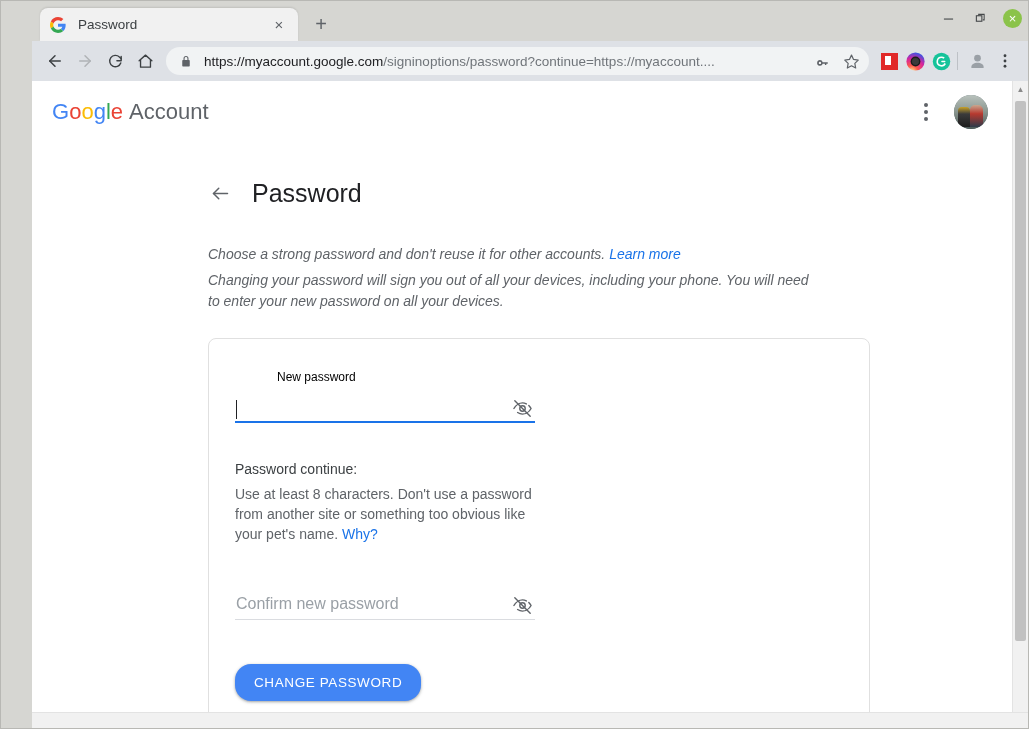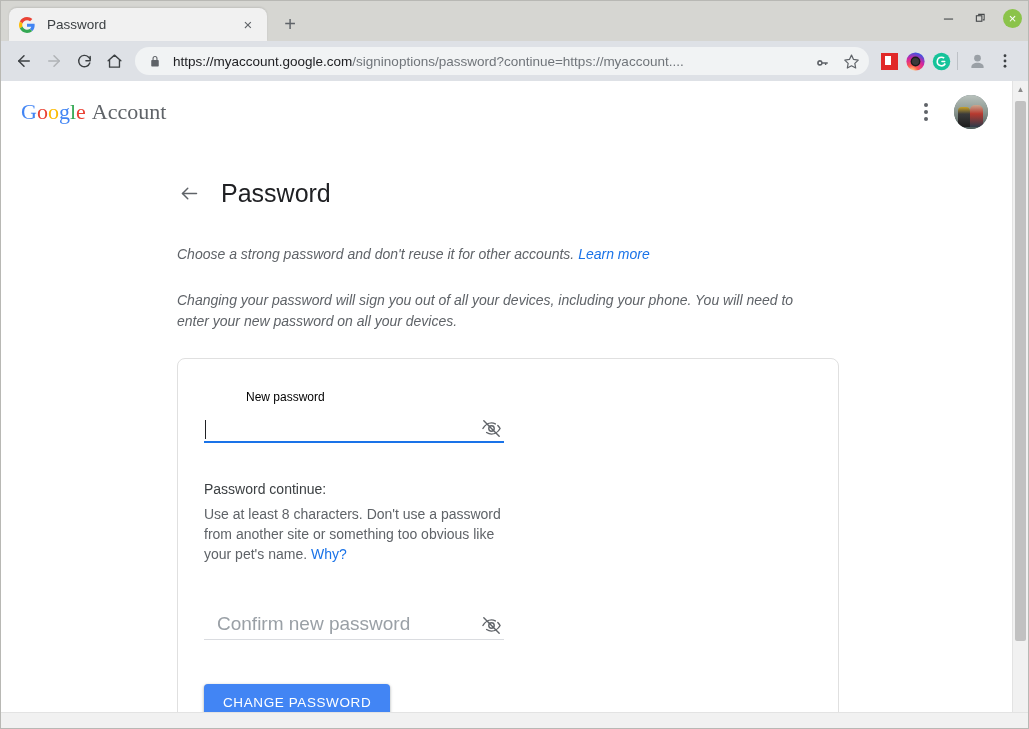--- a/index.html
+++ b/index.html
@@ -11,20 +11,21 @@
     background: #ffffff;
   }
 
   
   .window {
     width: 1029px; height: 729px;
     position: relative;
     background: #d6d6d2;
     display: flex; flex-direction: column;
     border: 1px solid #b8b8b4;
+    padding-left: 31px;
   }
 
   
   .tabstrip {
     height: 40px;
     background: #d6d6d2;
     display: flex;
     align-items: flex-end;
     padding-left: 8px;
     position: relative;
@@ -166,21 +167,21 @@
   
   .gheader {
     height: 62px;
     display: flex; align-items: center;
     padding: 0 24px 0 20px;
   }
   .brand {
     font-size: 22px;
     letter-spacing: 0;
     white-space: nowrap;
-    font-family: Liberation Serif, serif;
+    font-family: Liberation Sans, sans-serif;
   }
   .brand .g1 { color: #4285F4; }
   .brand .o1 { color: #EA4335; }
   .brand .o2 { color: #FBBC05; }
   .brand .g2 { color: #4285F4; }
   .brand .l1 { color: #34A853; }
   .brand .e1 { color: #EA4335; }
   .brand .word { color: #5f6368; margin-left: 6px; }
   .gheader-right {
     margin-left: auto;
@@ -227,21 +228,21 @@
     margin-top: 36px;
     font-style: italic;
   }
   .desc {
     font-size: 14px;
     color: #5f6368;
     line-height: 21px;
     margin: 0;
     max-width: 640px;
   }
-  .desc + .desc { margin-top: 25px; }
+  .desc + .desc { margin-top: 5px; }
   .link { color: #1a73e8; text-decoration: none; }
 
   .card {
     margin: 26px 0 0 176px;
     width: 662px;
     border: 1px solid #e0e0e0;
     border-radius: 8px;
     background: #fff;
     padding: 30px 26px 30px 26px;
   }
@@ -259,27 +260,26 @@
   }
   .field-inputrow {
     display: flex; align-items: flex-end;
     position: relative;
     height: 30px;
   }
   .field-input {
     flex: 1;
     border: none;
     outline: none;
-    font-size: 19px;
+    font-size: 16px;
     color: #ec4899;
     background: transparent;
     padding: 0 0 5px 1px;
     font-family: "Liberation Sans", sans-serif;
     height: 28px;
-    margin-left: 12px;
   }
   .field-input::placeholder { color: #9aa0a6; }
   .underline {
     position: absolute; left: 0; right: 0; bottom: 0;
     height: 2px; background: #1a73e8;
   }
   .underline.idle { height: 1px; background: #dadce0; }
   .eye {
     width: 26px; height: 26px;
     display: flex; align-items: center; justify-content: center;
@@ -303,21 +303,21 @@
     max-width: 302px;
   }
 
   .confirm-block { margin-top: 46px; }
 
   .btn-row { margin-top: 44px; }
   .btn-primary {
     background: #4285f4;
     color: #ffffff;
     border: none;
-    border-radius: 4px;
+    border-radius: 16px;
     font-size: 13.5px;
     letter-spacing: .6px;
     padding: 11px 19px;
     font-family: "Liberation Sans", sans-serif;
     box-shadow: 0 1px 2px rgba(60,64,67,.30), 0 1px 3px 1px rgba(60,64,67,.15);
   }
 
   
   .scrollbar {
     width: 16px;

